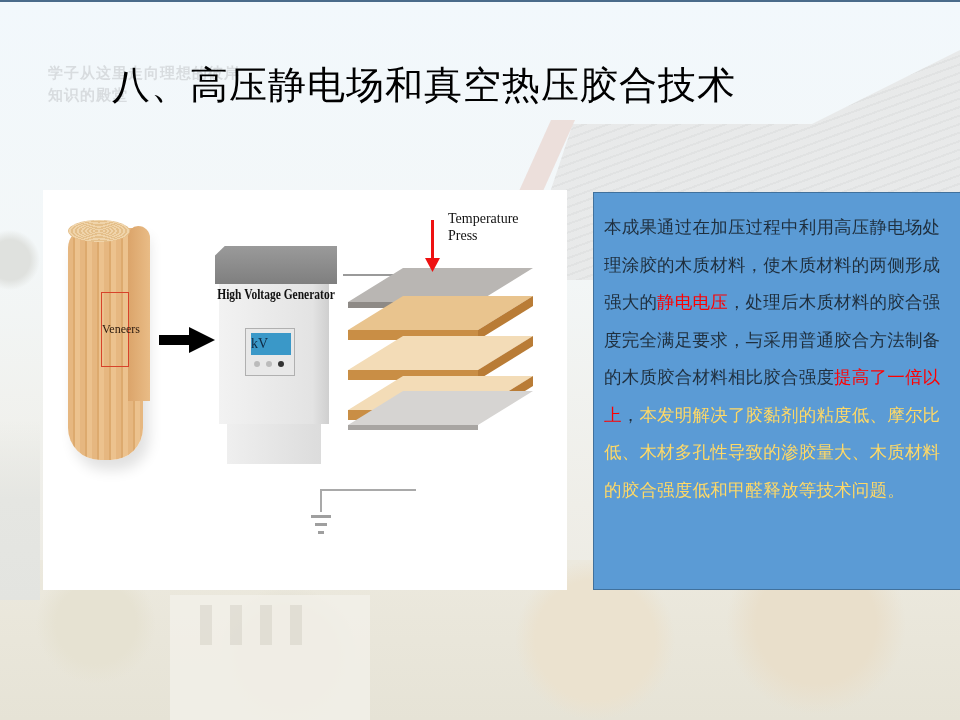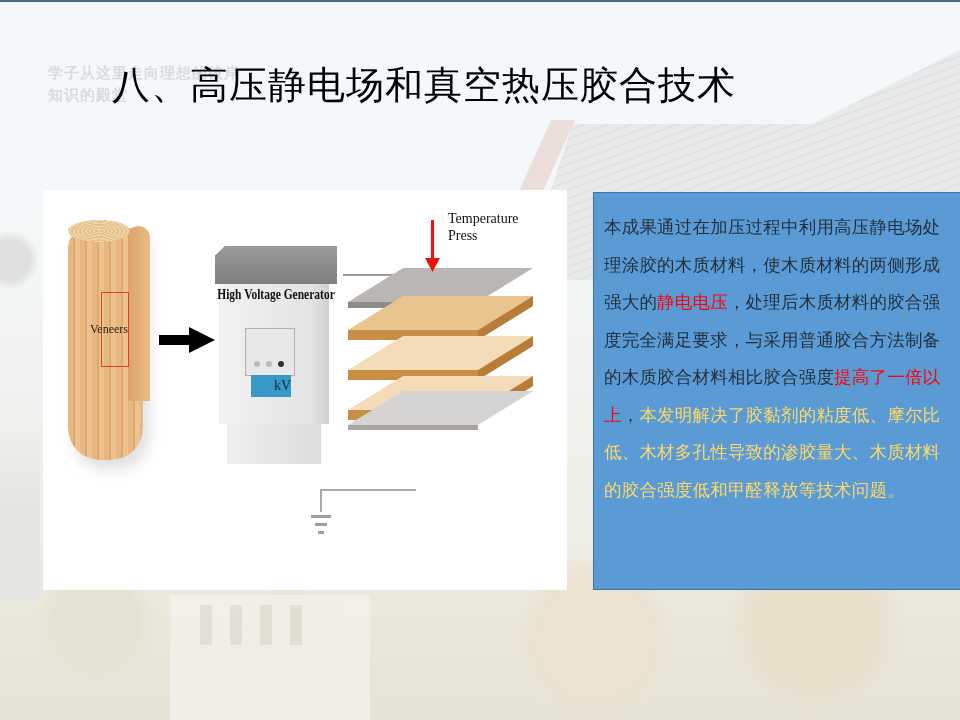--- a/index.html
+++ b/index.html
@@ -80,21 +80,21 @@
       border-radius: 50%; background: repeating-radial-gradient(#f0d4aa 0 2px, #e4bf8a 2px 4px);
     }
     .log-flap {
       position: absolute; left: 85px; top: 36px; width: 22px; height: 175px;
       background: linear-gradient(90deg, #dba46a, #e9bc86);
       border-radius: 12px 14px 0 0;
     }
     .veneer-box {
       position: absolute; left: 58px; top: 102px; width: 28px; height: 75px;
       border: 1.5px solid #d7432a;
-      display: flex; align-items: center; justify-content: flex-end;
+      display: flex; align-items: center; justify-content: flex-start;
     }
     .veneer-label {
       font-family: "Liberation Serif", "DejaVu Serif", serif;
       font-size: 12px; color: #2b1a0e;
     }
     .arrow-right { position: absolute; left: 116px; top: 137px; }
     .generator { position: absolute; left: 172px; top: 56px; width: 125px; height: 225px; }
     .gen-lid {
       position: absolute; left: 0; top: 0; width: 122px; height: 38px;
       background: linear-gradient(180deg, #9a9a9a, #7f7f7f);
@@ -113,21 +113,21 @@
       font-family: "Liberation Serif", "DejaVu Serif", serif;
       font-size: 11.5px; font-weight: bold; color: #111; transform: scaleY(1.2);
       white-space: nowrap;
     }
     .gen-panel {
       position: absolute; left: 30px; top: 82px; width: 50px; height: 48px;
       background: #e8e8e8; border: 1px solid #b0b0b0;
     }
     .gen-display {
       position: absolute; left: 5px; top: 4px; width: 40px; height: 22px;
-      background: #3a98c8; display: flex; align-items: center; justify-content: flex-end; margin-top: 42px;
+      background: #3a98c8; display: flex; align-items: center; justify-content: flex-start;
     }
     .gen-display span {
       font-family: "Liberation Serif", "DejaVu Serif", serif; font-size: 14px; color: #0f2a44;
     }
     .gen-knobs { position: absolute; left: 8px; top: 32px; display: flex; gap: 6px; }
     .knob { width: 6px; height: 6px; border-radius: 50%; background: #bbb; }
     .knob.dark { background: #333; }
 
     .plates { position: absolute; left: 300px; top: 30px; width: 200px; height: 250px; }
     .temp-label {

